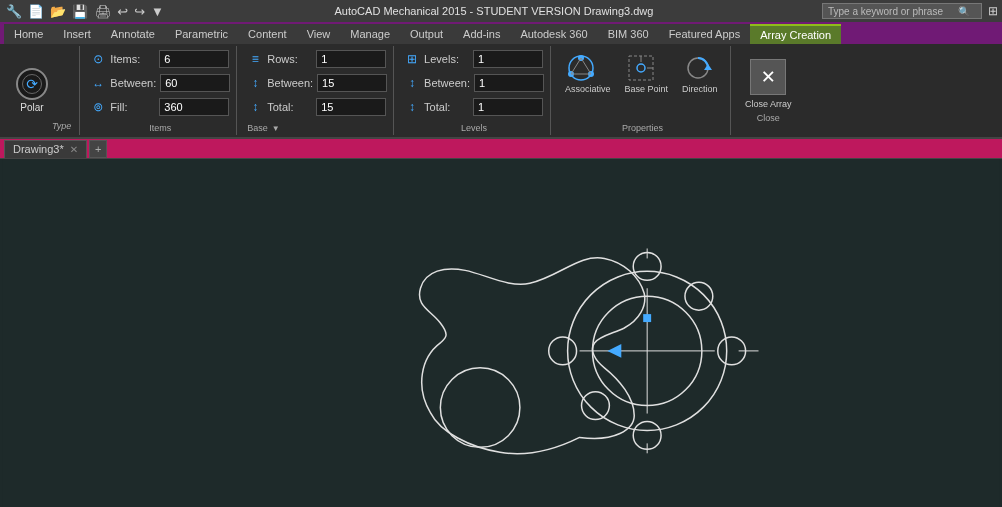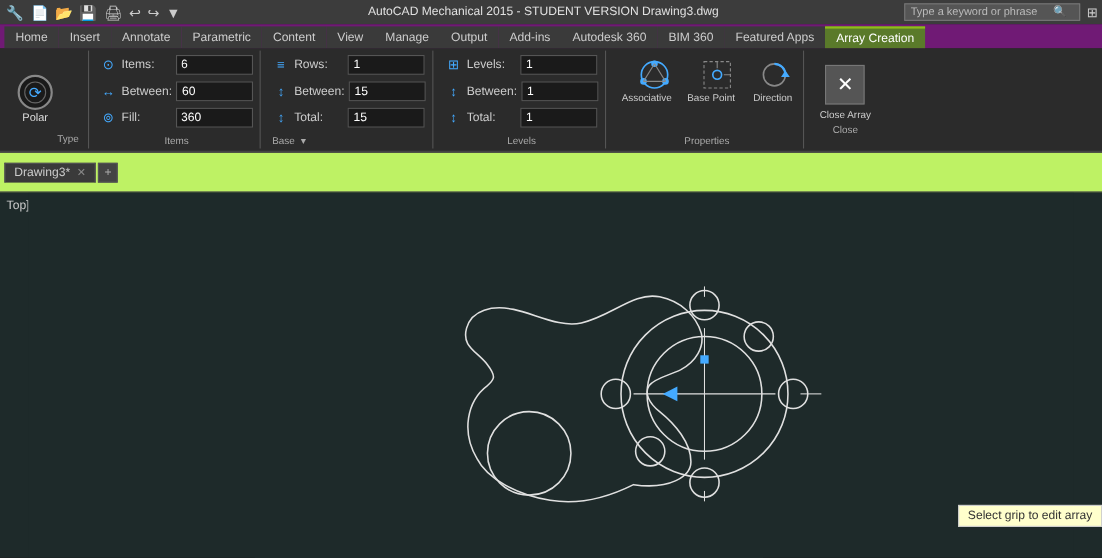--- a/index.html
+++ b/index.html
@@ -108,21 +108,21 @@
       border: 1px solid #666;
       border-radius: 50%;
       position: absolute;
     }
     .polar-icon::after {
       content: '⟳';
       color: #4af;
       font-size: 14px;
     }
     .polar-label { font-size: 10px; color: #ddd; margin-top: 2px; }
-    .type-label { font-size: 9px; color: #aaa; margin-top: auto; }
+    .type-label { font-size: 9px; color: #aaa; margin-top: auto; font-style: italic; }
 
     
     .items-group {
       display: flex;
       flex-direction: column;
       justify-content: flex-start;
       padding: 2px 6px;
       border-right: 1px solid #555;
       gap: 2px;
     }
@@ -170,21 +170,21 @@
       display: flex;
       flex-direction: column;
       justify-content: flex-start;
       padding: 2px 6px;
       border-right: 1px solid #555;
       gap: 2px;
     }
     .prop-btn {
       display: flex;
       flex-direction: column;
-      align-items: flex-end;
+      align-items: flex-start;
       cursor: pointer;
       padding: 4px 6px;
       min-width: 50px;
     }
     .prop-btn-icon {
       width: 32px;
       height: 32px;
       display: flex;
       align-items: center;
       justify-content: center;
@@ -210,22 +210,22 @@
       justify-content: center;
       cursor: pointer;
       font-size: 18px;
       color: #fff;
       border: 1px solid #777;
     }
     .close-arr-label { font-size: 9px; color: #ccc; margin-top: 4px; }
 
     
     #tab-bar {
-      height: 36px;
-      background: #bef264;
+      height: 20px;
+      background: #be185d;
       display: flex;
       align-items: center;
       padding-left: 4px;
       border-bottom: 1px solid #444;
     }
     .doc-tab {
       height: 18px;
       background: #3a3a3a;
       border: 1px solid #555;
       border-bottom: none;
@@ -517,16 +517,15 @@
         <rect x="644" y="357" width="8" height="8" fill="#4af" stroke="none"></rect>
 
         <polygon points="608,193 622,186 622,200" fill="#4af"></polygon>
 
         <g stroke="#fff" stroke-width="1.5" fill="none">
           <line x1="840" y1="420" x2="870" y2="420"></line>
           <line x1="855" y1="405" x2="855" y2="435"></line>
         </g>
       </svg>
 
-      <div id="select-grip-tooltip">Select grip to edit array</div>
     </div>
   </div>
 </div>
 
 </body></html>

